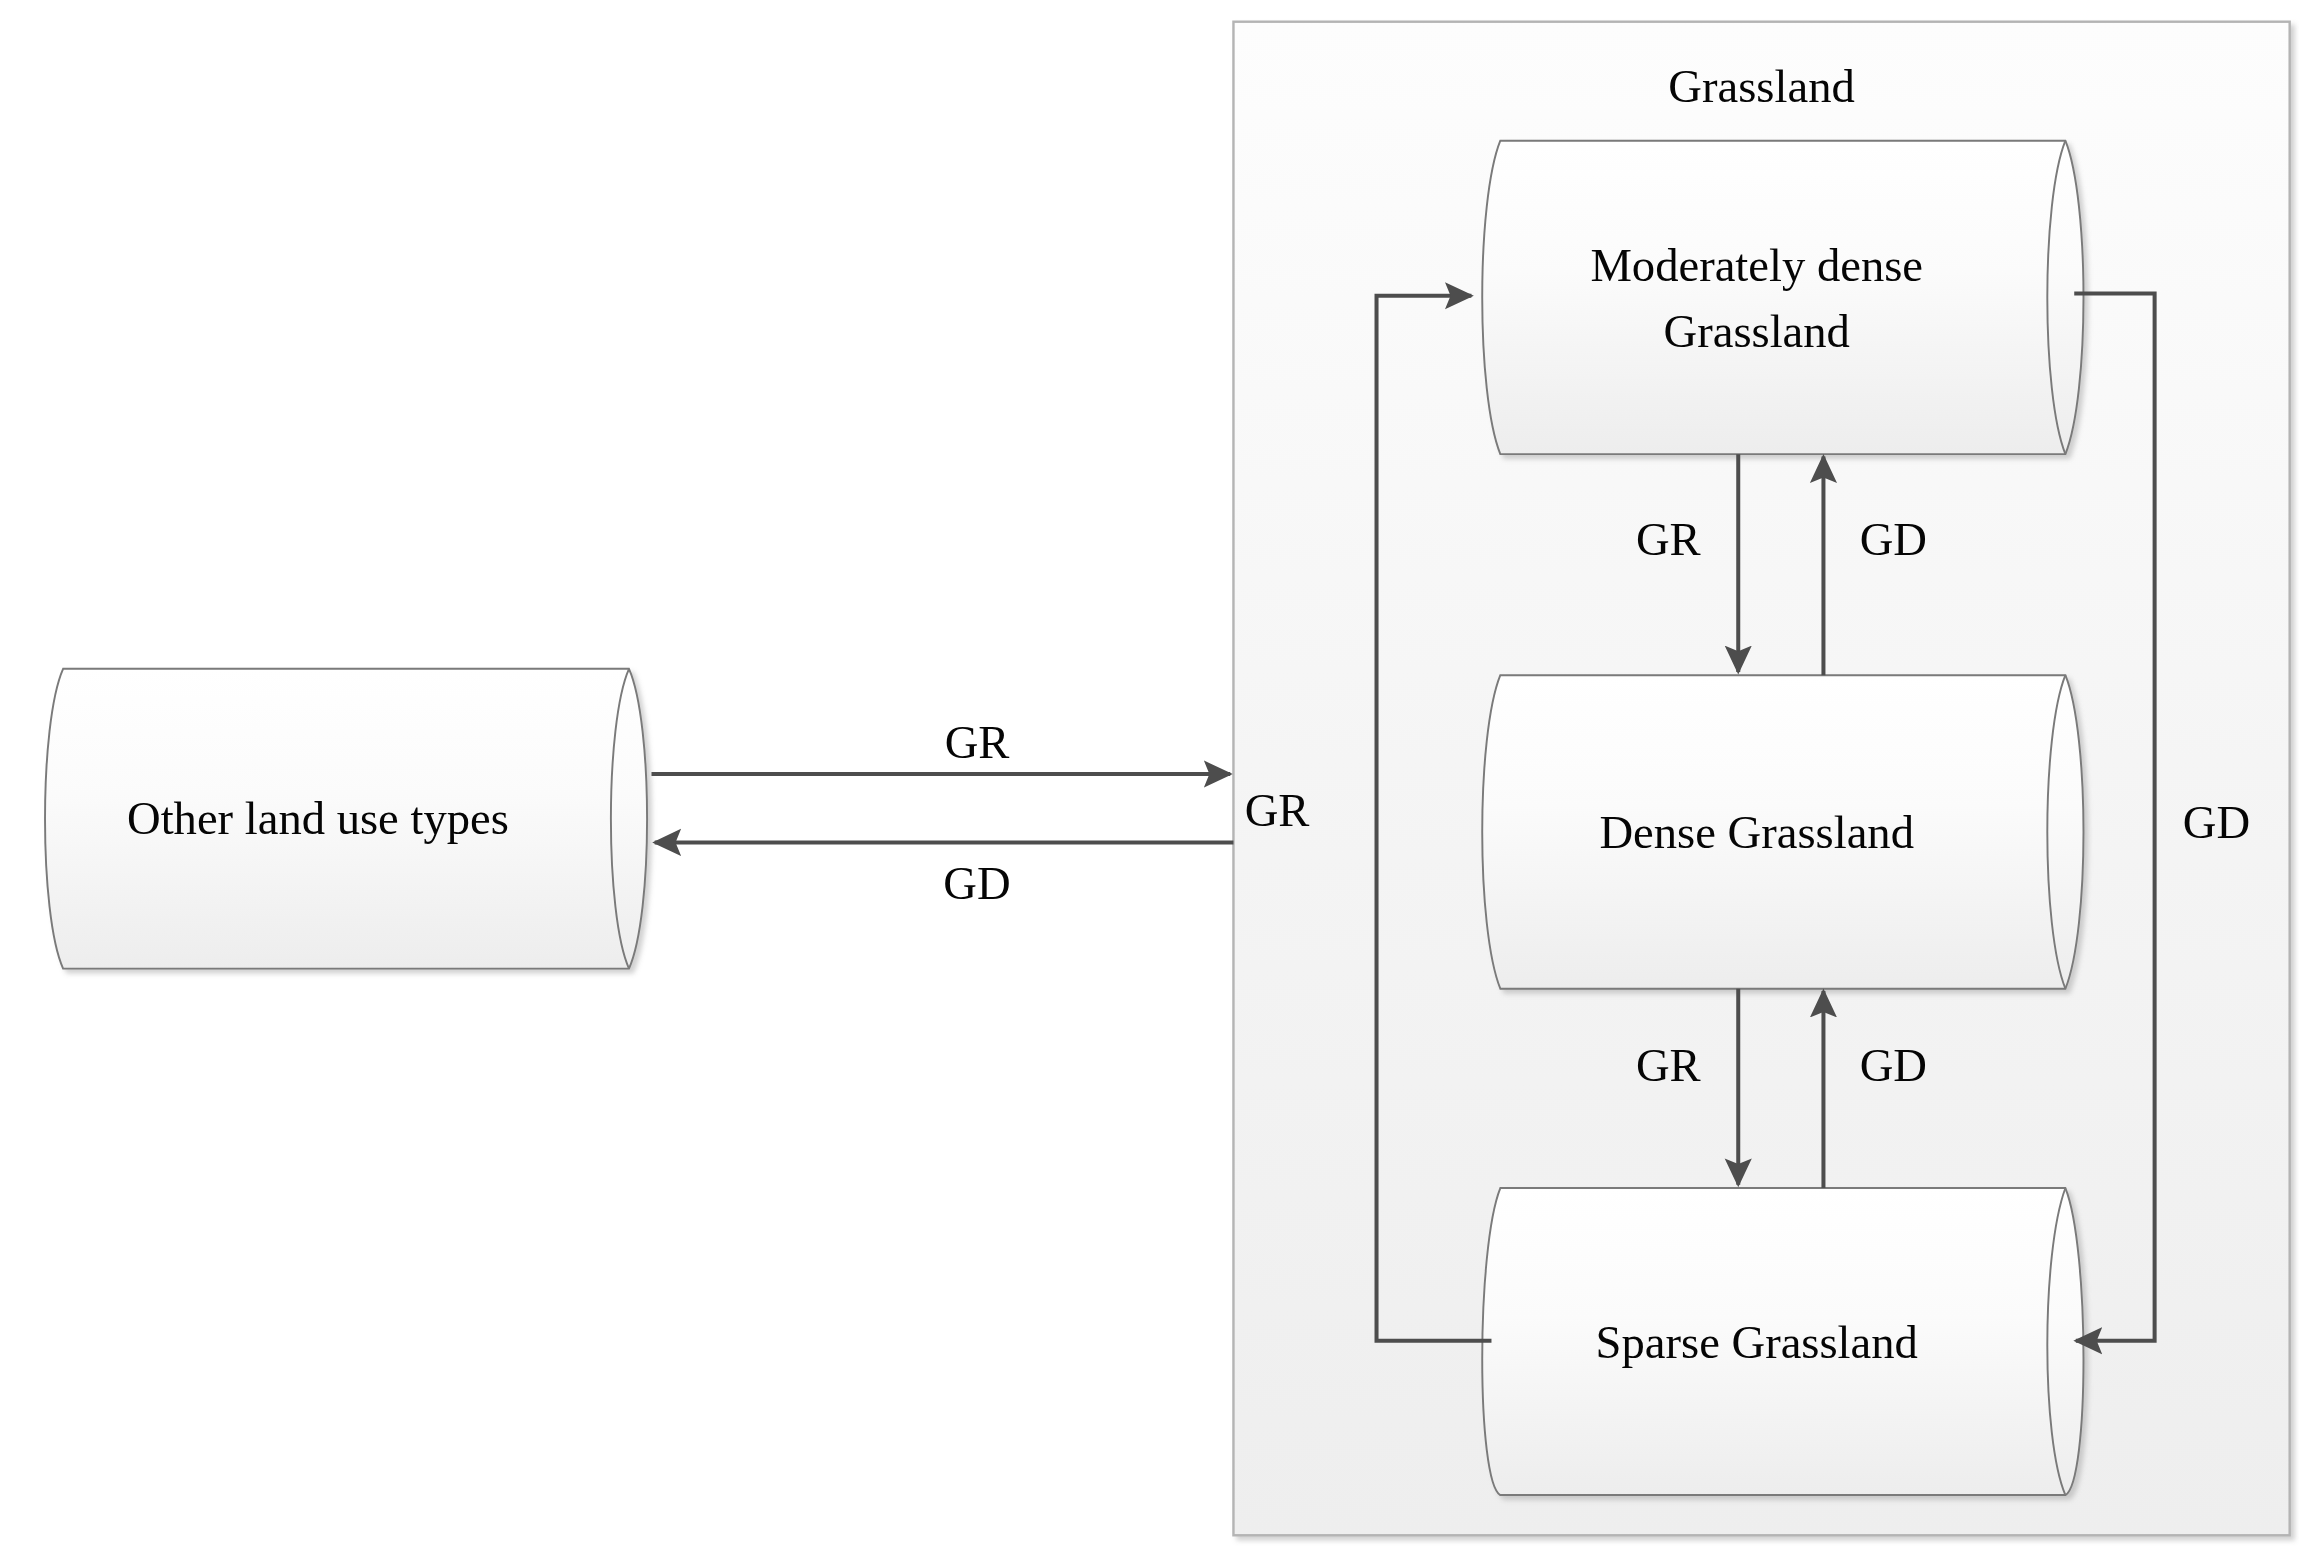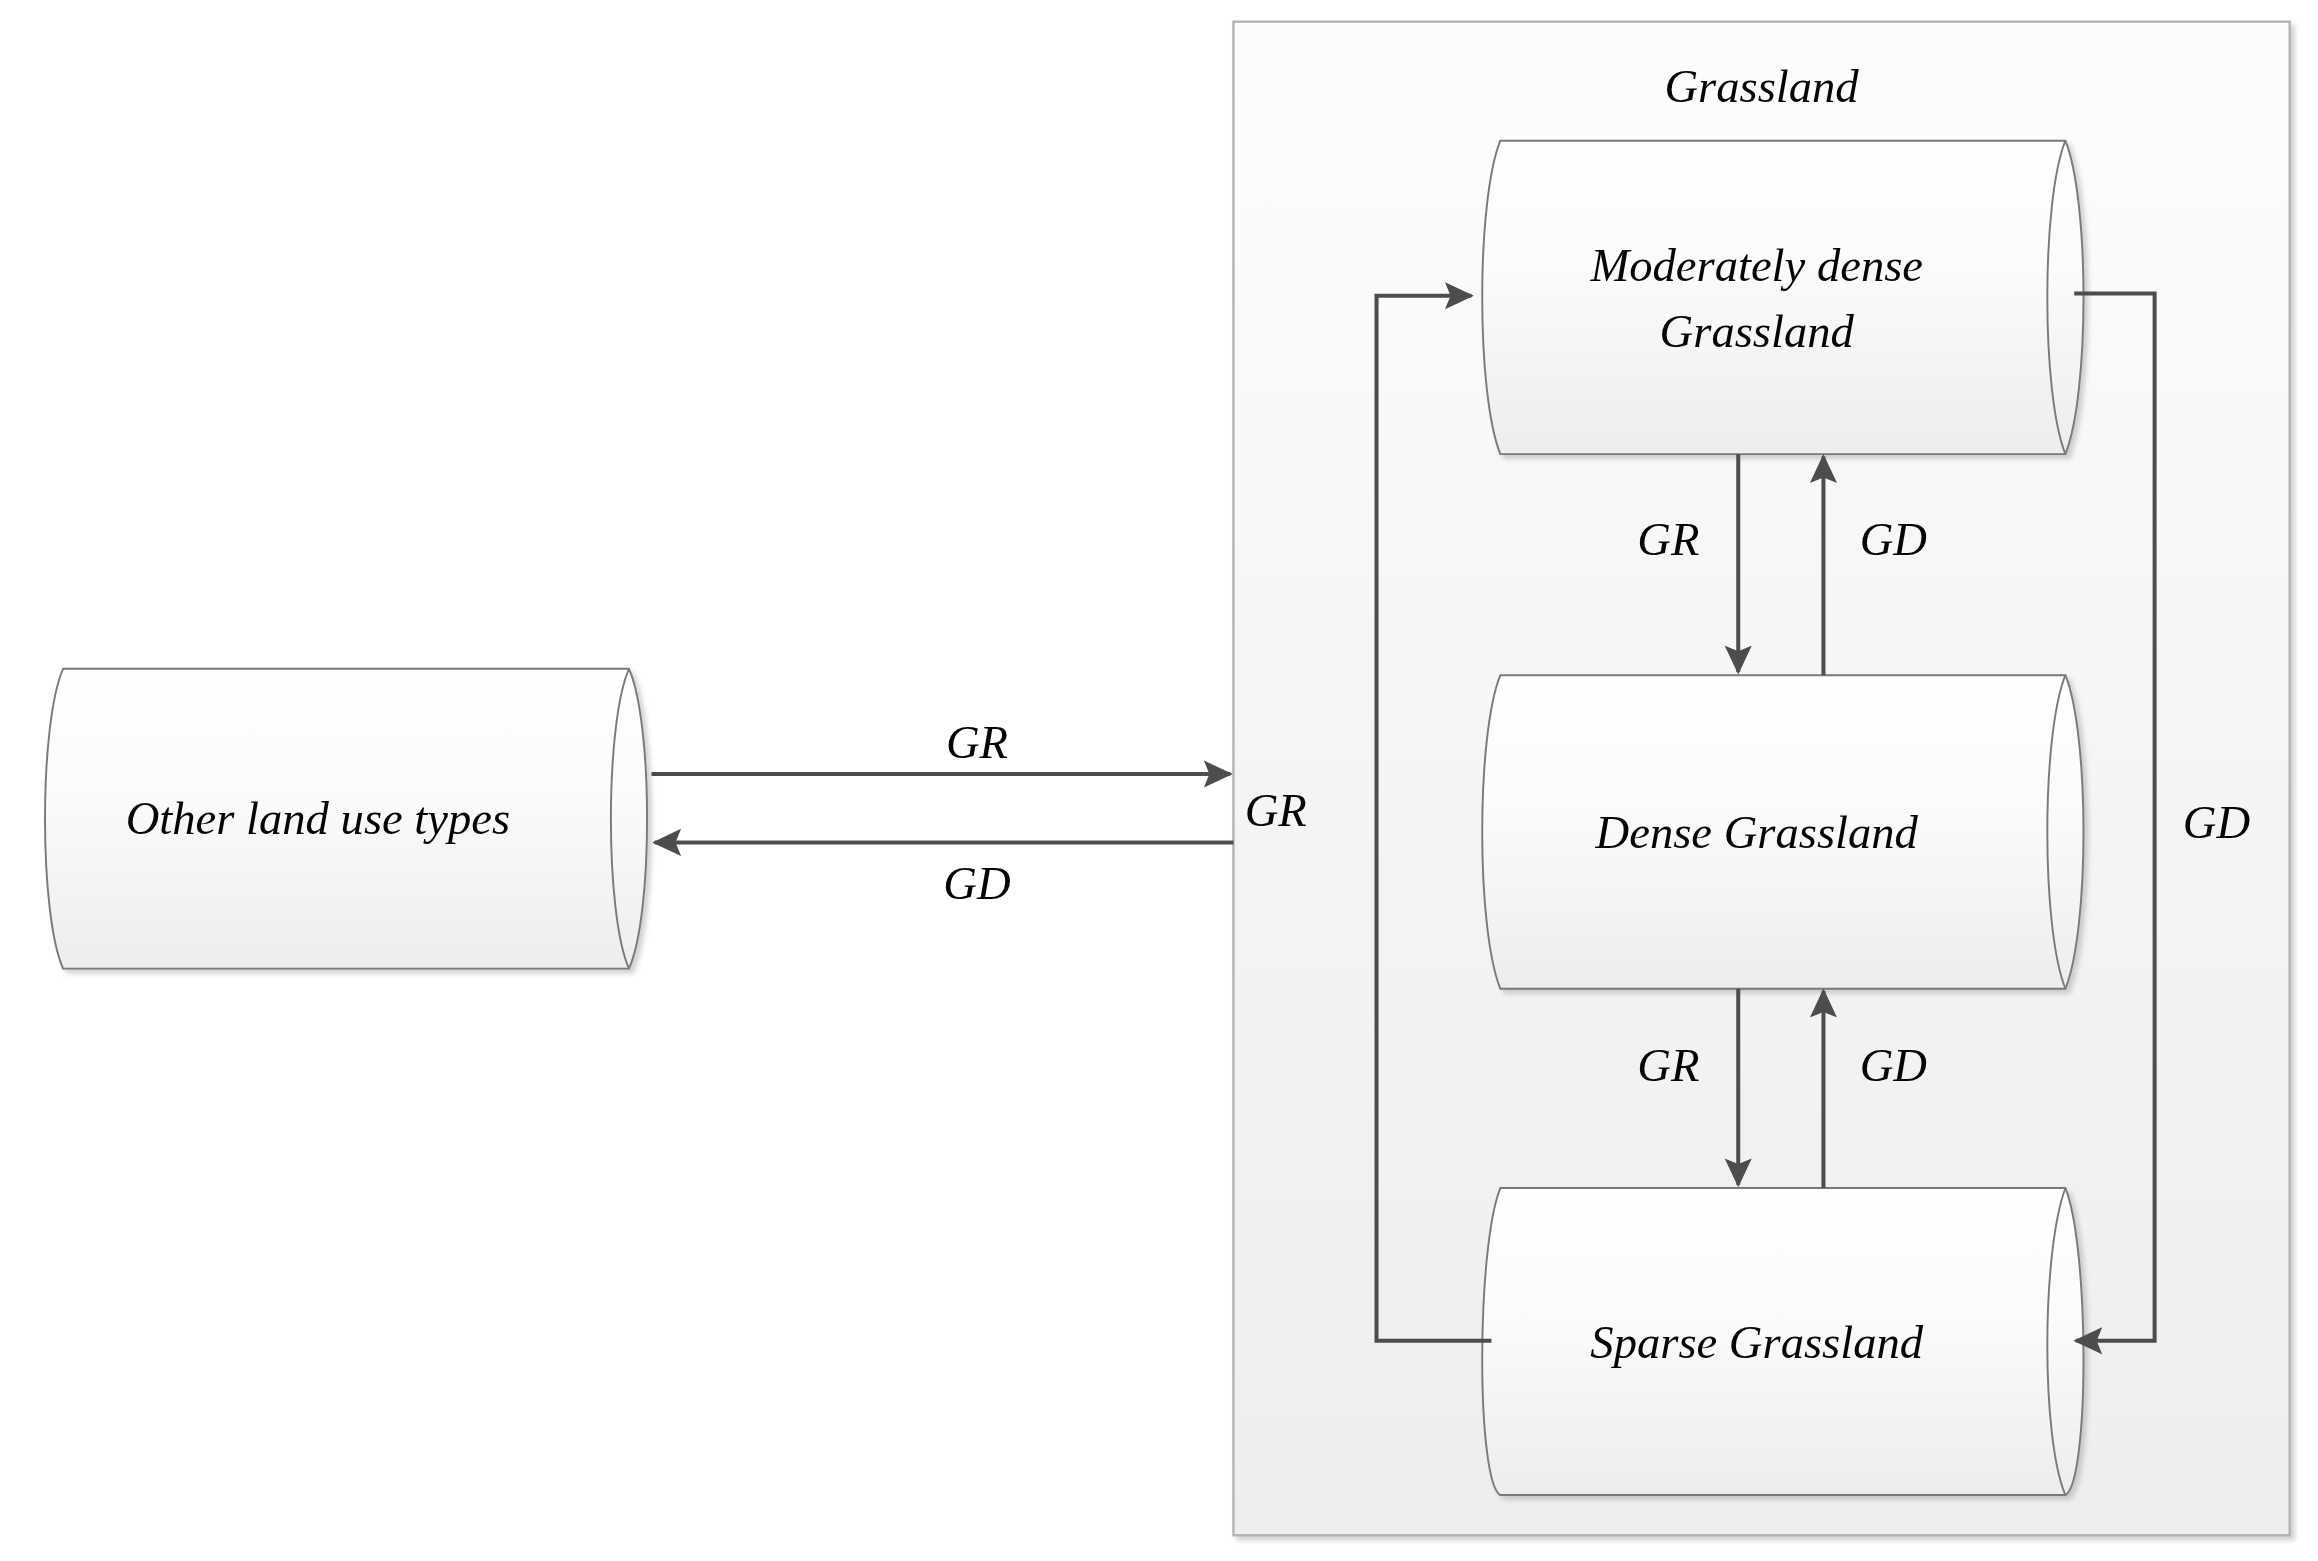--- a/index.html
+++ b/index.html
@@ -7,21 +7,20 @@
     padding: 0;
     background: #ffffff;
   }
   #canvas {
     position: relative;
     width: 2299px;
     height: 1561px;
     background: #ffffff;
     font-family: "Liberation Serif", "DejaVu Serif", serif;
     overflow: hidden;
-    font-style: italic;
   }
   svg.diagram {
     position: absolute;
     left: 0;
     top: 0;
     width: 2319px;
     height: 1561px;
   }
   .node-label, .edge-label, .group-title {
     font-family: "Liberation Serif", "DejaVu Serif", serif;

